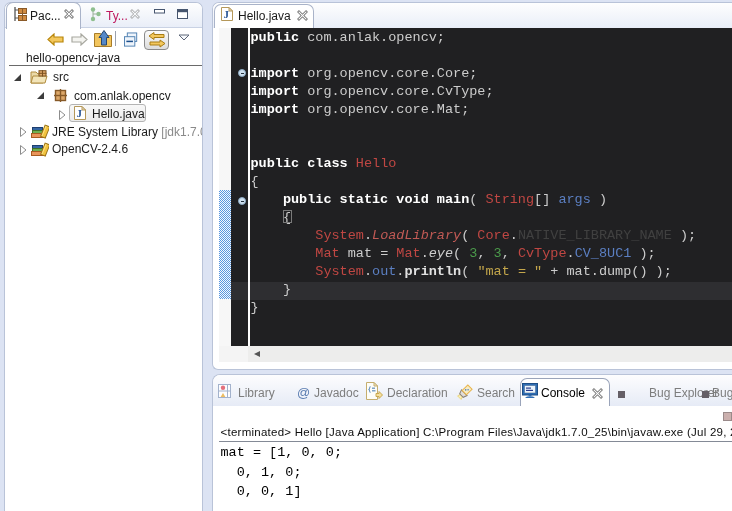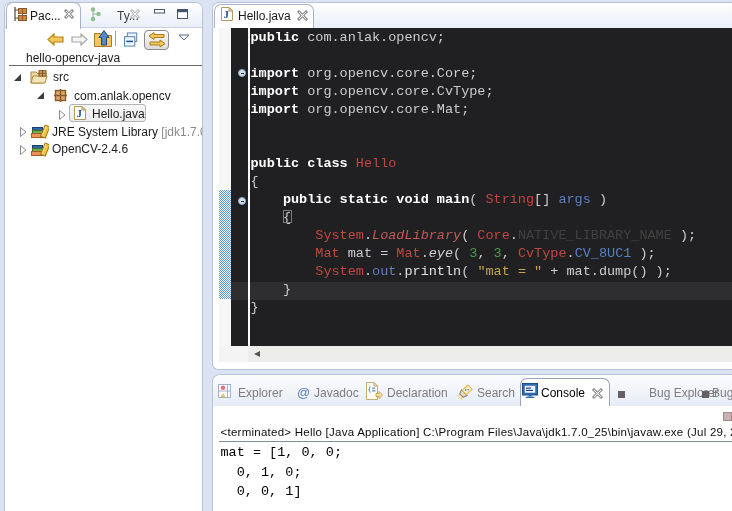--- a/index.html
+++ b/index.html
@@ -98,21 +98,21 @@
     <line x1="8.38" y1="1.62" x2="1.62" y2="8.38" stroke="#ffffff" stroke-width="1.1"></line>
   </svg>
 
 <svg class="abs" style="left:90px;top:7px" width="12" height="15" viewBox="0 0 12 15">
   <line x1="3" y1="4" x2="3" y2="11" stroke="#9ab09a" stroke-width="1"></line>
   <line x1="3" y1="7" x2="8" y2="7" stroke="#9ab09a" stroke-width="1"></line>
   <circle cx="3" cy="2.5" r="2.2" fill="#8fbf8f"></circle>
   <circle cx="8.5" cy="7" r="2.2" fill="#8fbf8f"></circle>
   <circle cx="3" cy="12" r="2.2" fill="#8fbf8f"></circle>
 </svg>
-<div class="abs ui gray" style="left:117px;top:9px;color:#404040">Ty...</div>
+<div class="abs ui gray" style="left:106px;top:9px;color:#be185d">Ty...</div>
 <svg class="abs" style="left:130px;top:9px;opacity:0.55" width="10" height="10" viewBox="0 0 10 10">
     <line x1="1" y1="1" x2="9" y2="9" stroke="#6e6e6e" stroke-width="2.7"></line>
     <line x1="9" y1="1" x2="1" y2="9" stroke="#6e6e6e" stroke-width="2.7"></line>
     <line x1="1.62" y1="1.62" x2="8.38" y2="8.38" stroke="#ffffff" stroke-width="1.1"></line>
     <line x1="8.38" y1="1.62" x2="1.62" y2="8.38" stroke="#ffffff" stroke-width="1.1"></line>
   </svg>
 
 <svg class="abs" style="left:154px;top:9px" width="11" height="5" viewBox="0 0 11 5">
   <rect x="0.5" y="0.5" width="10" height="3.5" fill="#fff" stroke="#46556e" stroke-width="1"></rect>
 </svg>
@@ -237,40 +237,40 @@
 <div class="cl" style="top:29px"><span class="kw">public</span> com.anlak.opencv;</div>
 <div class="cl" style="top:65px"><span class="kw">import</span> org.opencv.core.Core;</div>
 <div class="cl" style="top:83px"><span class="kw">import</span> org.opencv.core.CvType;</div>
 <div class="cl" style="top:101px"><span class="kw">import</span> org.opencv.core.Mat;</div>
 <div class="cl" style="top:155px"><span class="kw">public class</span> <span class="cls">Hello</span></div>
 <div class="cl" style="top:173px">{</div>
 <div class="cl" style="top:191px">    <span class="kw">public static void main</span>( <span class="cls">String</span>[] <span class="fld">args</span> )</div>
 <div class="cl" style="top:209px">    {</div>
 <div class="cl" style="top:227px">        <span class="cls">System</span>.<span class="smeth">LoadLibrary</span>( <span class="cls">Core</span>.<span class="sfld">NATIVE_LIBRARY_NAME</span> );</div>
 <div class="cl" style="top:245px">        <span class="cls">Mat</span> mat = <span class="cls">Mat</span>.<span class="imeth">eye</span>( <span class="num">3</span>, <span class="num">3</span>, <span class="cls">CvType</span>.<span class="fld">CV_8UC1</span> );</div>
-<div class="cl" style="top:263px">        <span class="cls">System</span>.<span class="fld">out</span>.<span style="color:#e0e0e0;font-weight:normal">println</span>( <span class="str">"mat = "</span> + mat.dump() );</div>
+<div class="cl" style="top:263px">        <span class="cls">System</span>.<span class="fld">out</span>.<span style="color:#e0e0e0;font-weight:bold">println</span>( <span class="str">"mat = "</span> + mat.dump() );</div>
 <div class="cl" style="top:281px">    }</div>
 <div class="cl" style="top:299px">}</div>
 <div id="brkbox" class="abs"></div>
 
 <div id="escroll" class="abs"></div>
 <div id="escroll2" class="abs"></div>
 <div id="esarrow" class="abs"></div>
 
 <div id="bpanel" class="abs"></div>
 <div id="btabbar" class="abs"></div>
 
 <svg class="abs" style="left:218px;top:384px" width="14" height="14" viewBox="0 0 14 14">
   <rect x="0.5" y="0.5" width="12" height="13" fill="#fdfdfe" stroke="#a3b2cc" stroke-width="1"></rect>
   <line x1="0" y1="7" x2="13" y2="7" stroke="#a3b2cc" stroke-width="1"></line>
   <line x1="9.5" y1="0" x2="9.5" y2="14" stroke="#a3b2cc" stroke-width="1"></line>
   <circle cx="5" cy="3.8" r="2.2" fill="#e4707c"></circle>
   <path d="M5 9 L7.4 13 L2.6 13 Z" fill="#edbd62"></path>
 </svg>
-<div class="btxt" style="left:238px;">Explorer</div>
+<div class="btxt" style="left:238px;">Library</div>
 <div class="btxt" style="left:297px;color:#5b7db1;font-size:13px;top:385px">@</div>
 <div class="btxt" style="left:314px;">Javadoc</div>
 <svg class="abs" style="left:366px;top:382px" width="17" height="18" viewBox="0 0 17 18">
   <path d="M0.5 0.5 L8 0.5 L11.5 4 L11.5 17.5 L0.5 17.5 Z" fill="#fdfdf8" stroke="#c5ae6e" stroke-width="1"></path>
   <path d="M8 0.5 L8 4 L11.5 4 Z" fill="#f0e6c4" stroke="#c5ae6e" stroke-width="1"></path>
   <path d="M4.5 4.5 C3.2 5 3.8 7 3 7.5 C3.8 8 3.2 10 4.5 10.5" fill="none" stroke="#6a94c0" stroke-width="1.1"></path>
   <line x1="6" y1="6.2" x2="9" y2="6.2" stroke="#6a94c0" stroke-width="1.3"></line>
   <line x1="6" y1="8.8" x2="9.5" y2="8.8" stroke="#6a94c0" stroke-width="1.3"></line>
   <path d="M10 11.5 L13 11.5 L13 9.5 L16.5 13 L13 16.5 L13 14.5 L10 14.5 Z" fill="#f5df9e" stroke="#c9a84e" stroke-width="1"></path>
 </svg>

